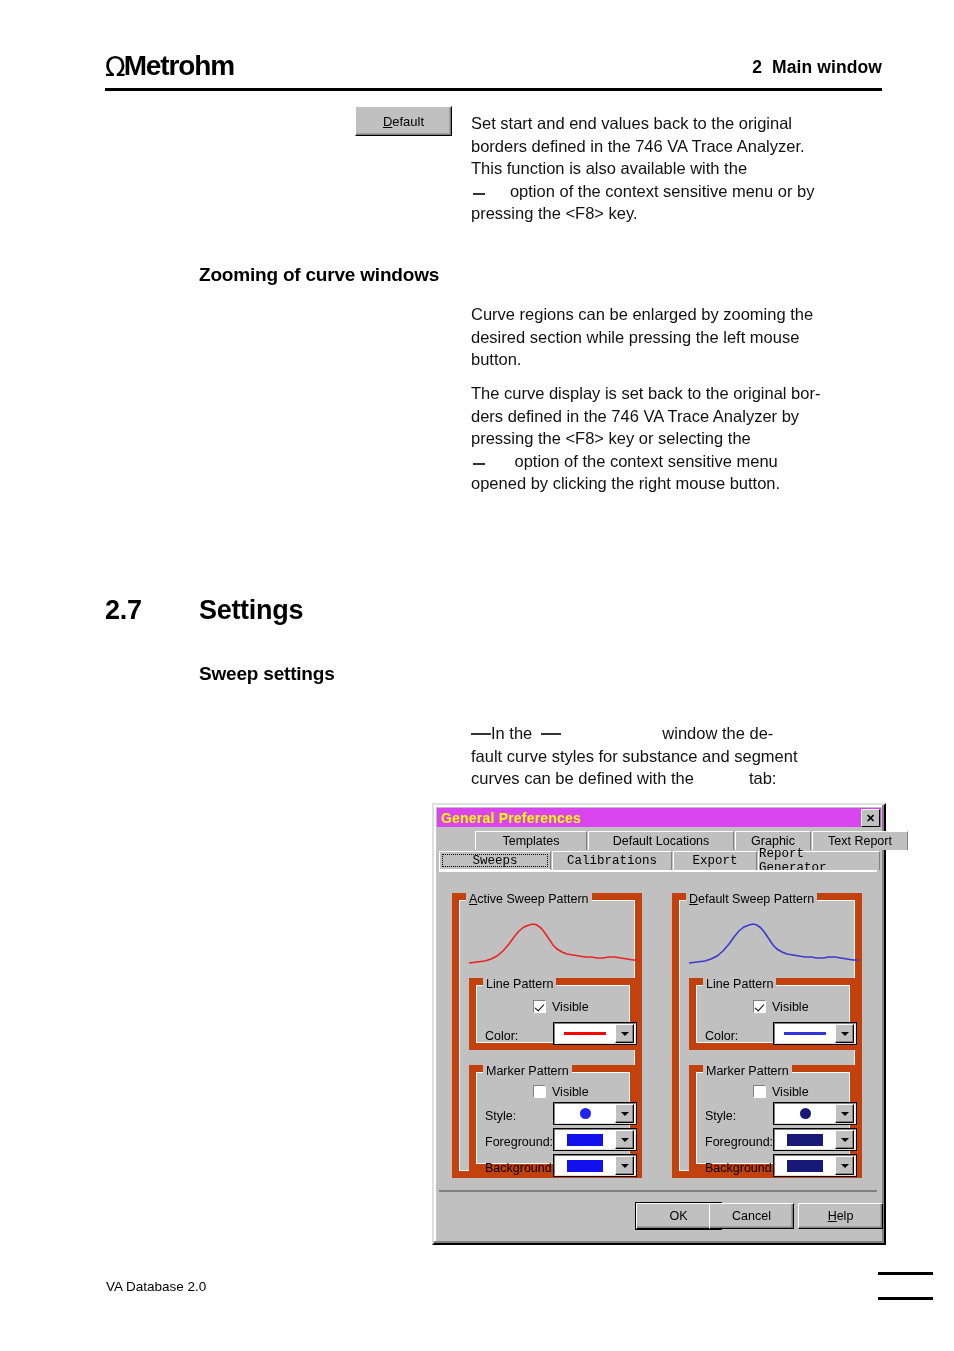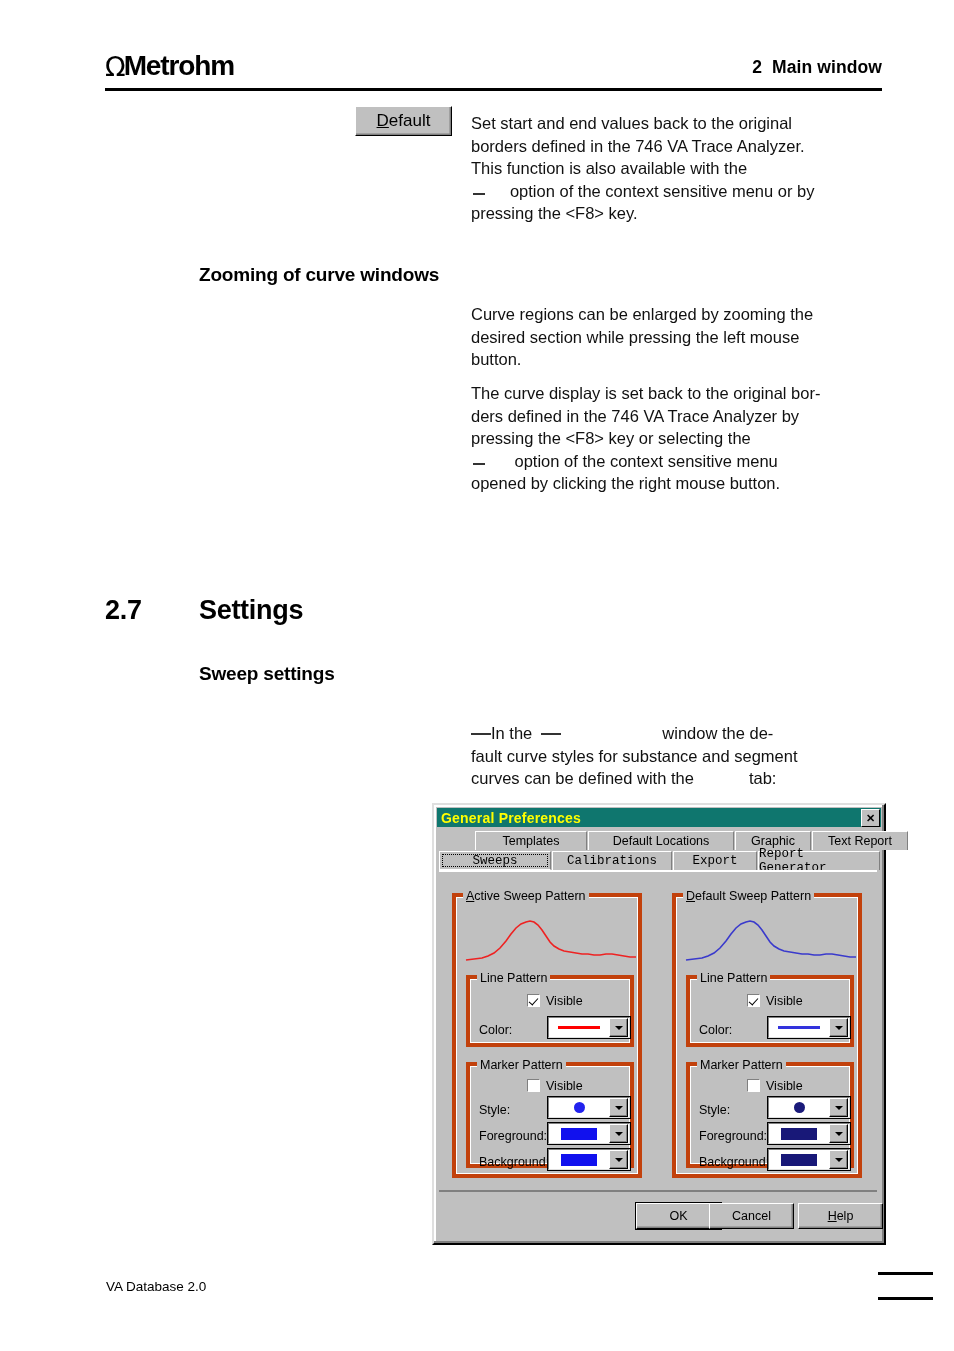--- a/index.html
+++ b/index.html
@@ -34,35 +34,35 @@
 
   
   .win-btn{
     background:#c0c0c0;color:#000;font-size:13px;
     border-top:1.5px solid #ffffff;border-left:1.5px solid #ffffff;
     border-right:1.5px solid #000000;border-bottom:1.5px solid #000000;
     box-shadow:inset -1.5px -1.5px 0 #808080;
     display:flex;align-items:center;justify-content:center;
     font-family:"Liberation Sans", sans-serif;
   }
-  .btn-default-margin{position:absolute;left:355px;top:106px;width:95px;height:28px;font-size:17px;}
+  .btn-default-margin{position:absolute;left:355px;top:106px;width:95px;height:28px;font-size:13px;}
   .u{text-decoration:underline;}
 
   
   #dialog{
     position:absolute;left:432px;top:803px;width:450px;height:438px;
     background:#c0c0c0;
     border-top:2px solid #dfdfdf;border-left:2px solid #dfdfdf;
     border-right:2px solid #000;border-bottom:2px solid #000;
     box-shadow:inset -2px -2px 0 #808080, inset 2px 2px 0 #ffffff;
     font-size:12.5px;
   }
   .titlebar{
     position:absolute;left:3px;top:3px;right:3px;height:19px;
-    background:#0f766e;display:flex;align-items:center;
+    background:#d946ef;display:flex;align-items:center;
   }
   .titlebar .t{color:#ffff00;font-weight:bold;font-size:14px;margin-left:4px;letter-spacing:0.2px;}
   .closebtn{
     position:absolute;right:1px;top:1px;width:17px;height:16px;background:#c0c0c0;
     border-top:1.5px solid #fff;border-left:1.5px solid #fff;
     border-right:1.5px solid #000;border-bottom:1.5px solid #000;
     display:flex;align-items:center;justify-content:center;
     font-size:11px;font-weight:bold;line-height:1;color:#000;
   }
 
@@ -76,21 +76,21 @@
   }
   .tab.sel{border:1.5px solid #ffffff;border-right-color:#808080;position:relative;}
   .tab.sel::after{
     content:"";position:absolute;inset:2px;border:1px dotted #000;
   }
 
   .tabsarea-line{position:absolute;left:5px;height:1.5px;background:#fff;}
 
   
   .group{position:absolute;border:1.5px groove #ffffff;box-sizing:border-box;}
-  .group{border:4px solid #c2410c;box-shadow:1px 1px 0 #ffffff inset, -1px -1px 0 #ffffff inset;}
+  .group{border:7px solid #c2410c;box-shadow:1px 1px 0 #ffffff inset, -1px -1px 0 #ffffff inset;}
   .glegend{position:absolute;top:-8px;left:7px;background:#c0c0c0;padding:0 3px;font-size:12.5px;white-space:nowrap;}
 
   .chk{
     width:13px;height:13px;background:#fff;box-sizing:border-box;
     border-top:1.5px solid #808080;border-left:1.5px solid #808080;
     border-right:1.5px solid #ffffff;border-bottom:1.5px solid #ffffff;
     position:relative;display:inline-block;vertical-align:middle;
   }
   .chk.on::after{
     content:"";position:absolute;left:3px;top:1px;width:4px;height:8px;

